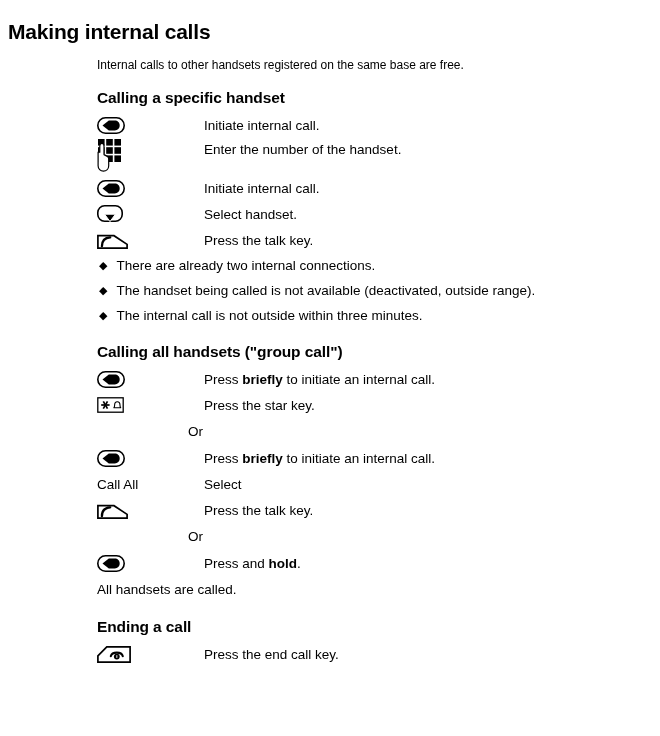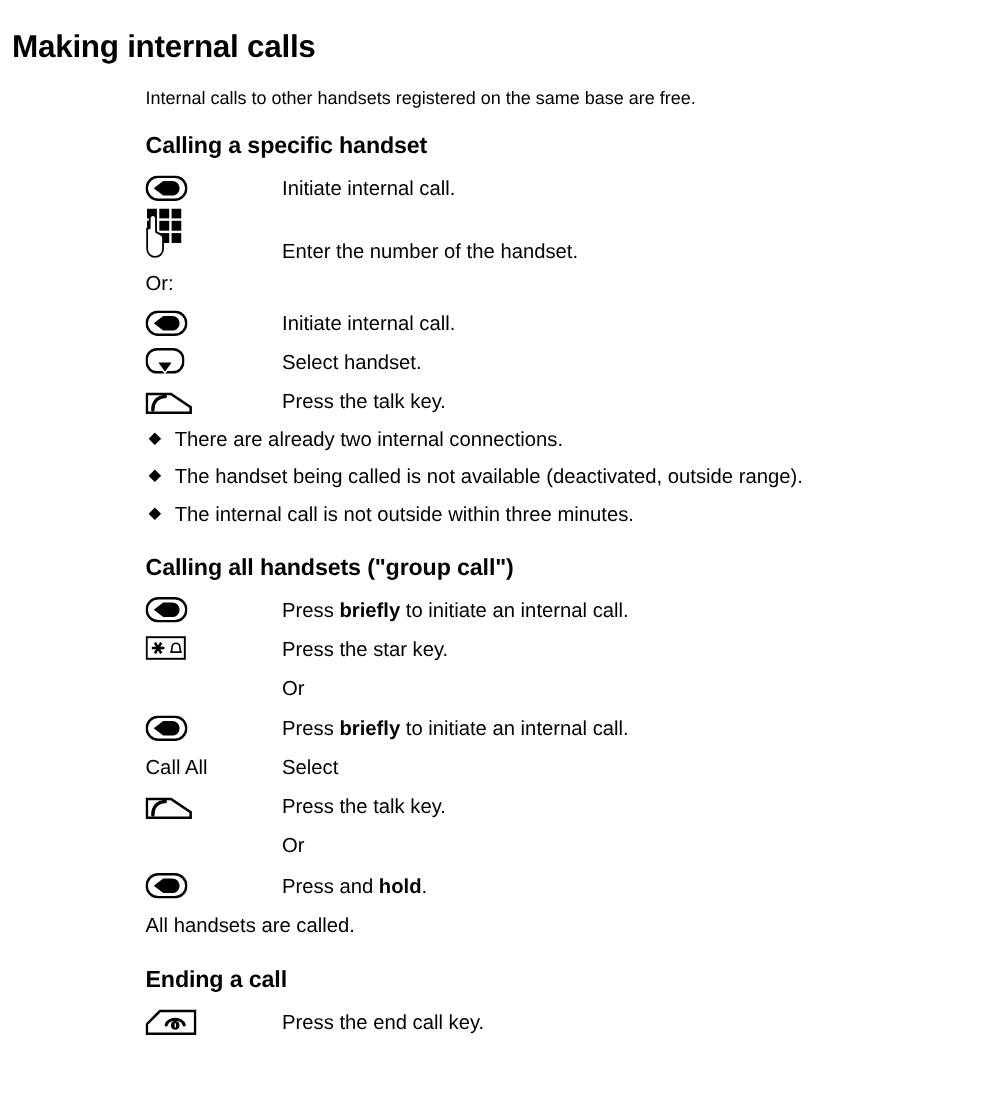--- a/index.html
+++ b/index.html
@@ -13,23 +13,23 @@
     margin-left: 8px; font-size: 21px; font-weight: 700;
     line-height: 24px; letter-spacing: -0.2px;
   }
   .content { margin-left: 97px; margin-right: 8px; }
   .intro { margin-top: 13px; font-size: 12px; line-height: 17px; }
   .section { margin-top: 14px; }
   .section-heading {
     font-size: 15.5px; font-weight: 700; line-height: 19px;
     margin-bottom: 5px; letter-spacing: -0.1px;
   }
-  .row { display: flex; align-items: center; height: 26px; font-size: 13.5px; }
+  .row { display: flex; align-items: center; height: 26px; font-size: 13.5px; gap: 16px; }
   .lead { flex: 0 0 91px; width: 91px; display: flex; align-items: center; }
-  .row.tall { height: 37px; align-items: flex-end; }
+  .row.tall { height: 37px; align-items: flex-start; }
   .row.tall .lead { padding-top: 1px; }
   .row.tall .row-text { padding-top: 4px; }
   .lead-label { font-weight: 400; }
   .row-text { white-space: nowrap; }
   .b { font-weight: 700; }
   .para { font-size: 13.5px; height: 27px; display: flex; align-items: center; }
   .para.indent { margin-left: 91px; }
   .bullet-row { display: flex; align-items: center; height: 25px; font-size: 13.5px; }
   .bullet-char { font-size: 11px; margin: 0 9px 0 2px; line-height: 1; }
   .icon { display: inline-flex; align-items: center; }
@@ -70,23 +70,20 @@
                     <rect x="1" y="16.4" width="6.6" height="6.6"></rect>
                     <rect x="9.2" y="16.4" width="6.6" height="6.6"></rect>
                     <rect x="17.4" y="16.4" width="6.6" height="6.6"></rect>
                   </g>
                   <path d="M2.8 13.2 V7 C2.8 5.4 3.7 4.4 4.9 4.4 C6.1 4.4 7 5.4 7 7 V15.6 L10.3 17.4 C11.2 17.9 11.7 18.7 11.7 19.7 V26.8 C11.7 30 9.4 32.2 6.4 32.2 C3.4 32.2 1.1 30 1.1 26.8 V13.2 Z" fill="#fff" stroke="#000" stroke-width="1.2" stroke-linejoin="round"></path>
                 </svg>
               </span>
             </span>
             <span class="row-text"><span>Enter the number of the handset.</span></span>
           </div>
-          <div class="para">
-            <span>Or:</span>
-          </div>
           <div class="row">
             <span class="lead">
               <span class="icon">
                 <svg width="28" height="17" viewBox="0 0 28 17">
                   <rect x="0.8" y="0.8" width="26.4" height="15.4" rx="7.7" fill="none" stroke="#000" stroke-width="1.6"></rect>
                   <path d="M5.5 8.5 L11.8 3.6 H17.8 C20.5 3.6 22.7 5.7 22.7 8.5 C22.7 11.3 20.5 13.4 17.8 13.4 H11.8 Z" fill="#000"></path>
                 </svg>
               </span>
             </span>
             <span class="row-text"><span>Initiate internal call.</span></span>

